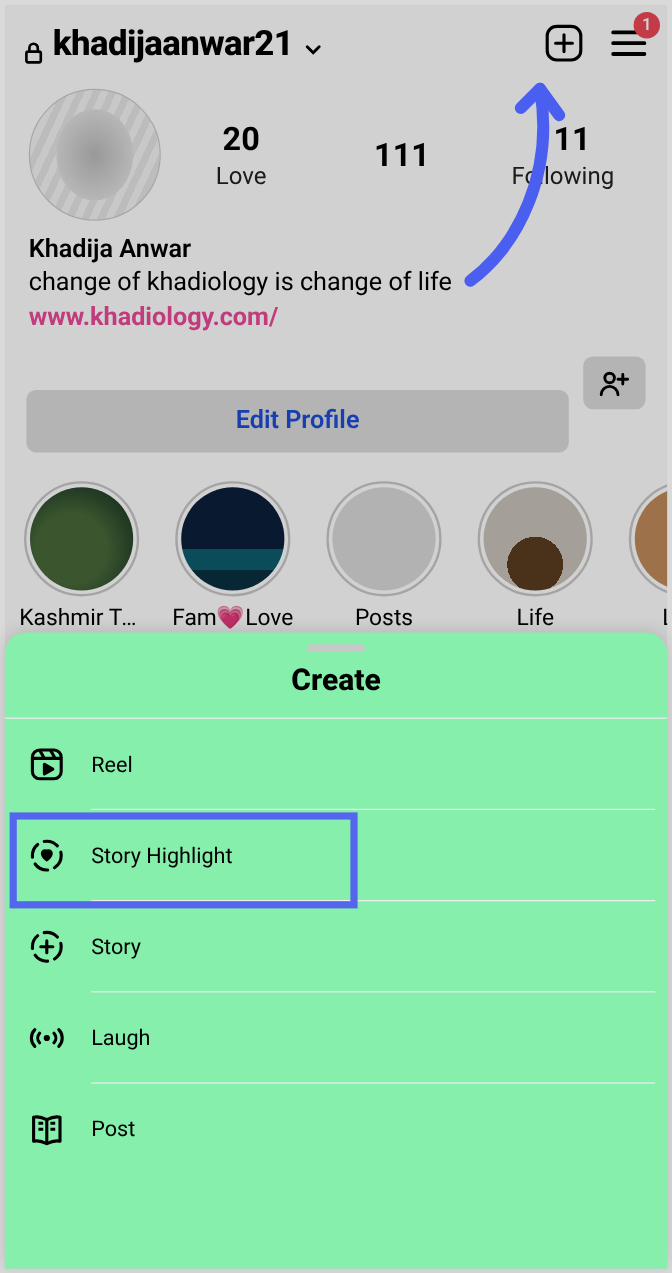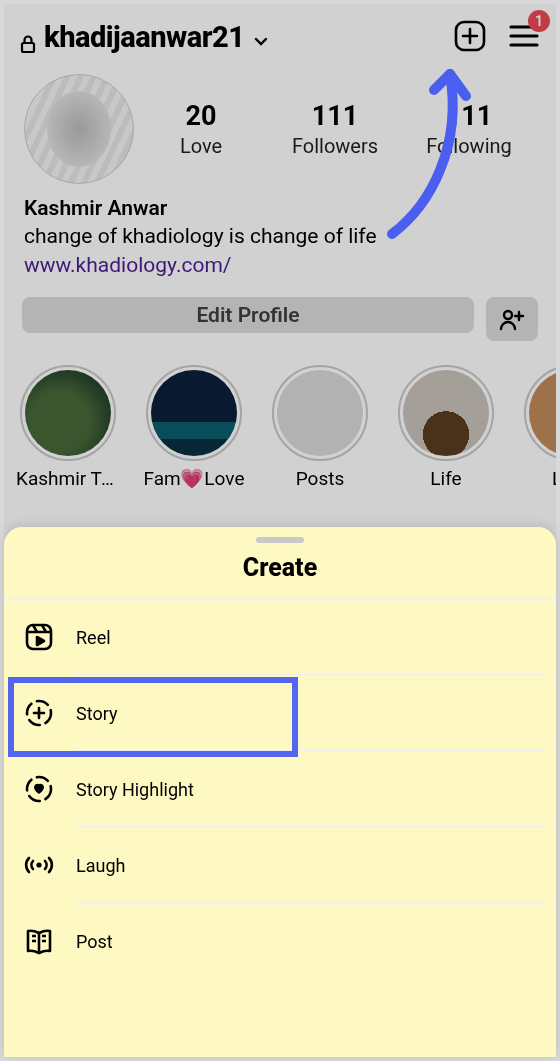--- a/index.html
+++ b/index.html
@@ -18,38 +18,38 @@
     .burger { width:36px; height:36px; display:flex; align-items:center; justify-content:center; position:relative; }
     .badge { position:absolute; top:-8px; right:-8px; width:22px; height:22px; border-radius:50%; background:#ed4956; color:#fff; font-size:14px; font-weight:600; display:flex; align-items:center; justify-content:center; z-index:6; }
     .stats-row { display:flex; align-items:center; padding:14px 20px 4px 20px; }
     .avatar { width:110px; height:110px; border-radius:50%; background:repeating-linear-gradient(115deg,#e6e6e6 0 6px,#f5f5f5 6px 12px); border:1px solid #ccc; position:relative; overflow:hidden; flex-shrink:0; }
     .avatar::after { content:''; position:absolute; left:20%; top:15%; width:60%; height:70%; border-radius:50%; background:radial-gradient(#bbb,#eee); }
     .stat { flex:1; text-align:center; }
     .stat .num { font-size:27px; font-weight:700; }
     .stat .lbl { font-size:20px; color:#222; margin-top:2px; font-weight:400; }
     .bio { padding:6px 20px 8px 20px; font-size:21px; line-height:1.35; }
     .bio .name { font-weight:600; }
-    .bio .link { color:#4c1d95; }
+    .bio .link { color:#ec4899;font-weight:bold; }
     .btnrow { display:flex; gap:12px; padding:10px 18px; }
-    .editbtn { flex:1; height:36px; border-radius:8px; background:#dcdcdc; display:flex; align-items:center; justify-content:center; font-size:21px; font-weight:600; color:#404040; }
+    .editbtn { flex:1; height:52px; border-radius:8px; background:#dcdcdc; display:flex; align-items:center; justify-content:center; font-size:21px; font-weight:600; color:#1d4ed8;margin-top:28px; }
     .addp { width:52px; height:44px; border-radius:8px; background:#dcdcdc; display:flex; align-items:center; justify-content:center; }
     .highlights { display:flex; gap:22px; padding:14px 12px 0 12px; overflow:hidden; }
     .hl { display:flex; flex-direction:column; align-items:center; width:104px; flex-shrink:0; }
     .hl .ring { width:96px; height:96px; border-radius:50%; border:2px solid #c9c9c9; padding:3px; overflow:hidden; }
     .hl .ring > div { width:100%; height:100%; border-radius:50%; }
     .hl .cap { font-size:19px; margin-top:6px; white-space:nowrap; overflow:hidden; text-overflow:ellipsis; max-width:100%; }
     .hl1 > div { background:radial-gradient(circle at 40% 60%, #486a3a 0 40%, #2b472c 70%, #131 100%); }
     .hl2 > div { background:linear-gradient(#0b1f3a 60%, #0e5d6e 60% 80%, #08303f 80%); }
     .hl3 > div { background:#d9d9d9; }
     .hl4 > div { background:radial-gradient(circle at 50% 75%, #5a3c20 0 30%, #c8c2ba 30% 100%); }
     .hl5 > div { background:#c08a5a; }
     
     .arrow { position:absolute; z-index:5; left:358px; top:50px; width:120px; height:190px; pointer-events:none; }
     
-    .sheet { position:absolute; left:0; right:0; bottom:0; top:523px; background:#fef9c3; border-top-left-radius:18px; border-top-right-radius:18px; z-index:3; box-shadow:0 -2px 12px rgba(0,0,0,.12); overflow:hidden; }
+    .sheet { position:absolute; left:0; right:0; bottom:0; top:523px; background:#86efac; border-top-left-radius:18px; border-top-right-radius:18px; z-index:3; box-shadow:0 -2px 12px rgba(0,0,0,.12); overflow:hidden; }
     .grab { width:48px; height:6px; border-radius:3px; background:#c8c8c8; margin:10px auto 6px auto; }
     .sheet-title { text-align:center; font-size:25px; font-weight:800; padding:4px 0 16px 0; border-bottom:1px solid #eee; }
     .opt { display:flex; align-items:center; height:76px; padding-left:18px; position:relative; }
     .opt .icn { width:34px; height:34px; display:flex; align-items:center; justify-content:center; flex-shrink:0; }
     .opt .lbl { font-size:18px; margin-left:20px; }
     .opt .div { position:absolute; left:72px; right:10px; bottom:0; height:1px; background:#eee; }
     .highlight-box { position:absolute; left:4px; top:150px; width:290px; height:80px; border:6px solid #5566ee; z-index:5; pointer-events:none; }
   </style>
 </head>
 <body>
@@ -86,30 +86,29 @@
     </div>
 
     <div class="stats-row">
       <div class="avatar"></div>
       <div class="stat">
         <div class="num">20</div>
         <div class="lbl">Love</div>
       </div>
       <div class="stat">
         <div class="num">111</div>
-        <div class="lbl">Followers</div>
       </div>
       <div class="stat">
         <div class="num">111</div>
         <div class="lbl">Following</div>
       </div>
     </div>
 
     <div class="bio">
-      <div class="name">Kashmir Anwar</div>
+      <div class="name">Khadija Anwar</div>
       <div>change of khadiology is change of life</div>
       <div class="link">www.khadiology.com/</div>
     </div>
 
     <div class="btnrow">
       <div class="editbtn">Edit Profile</div>
       <div class="addp">
         <svg width="28" height="24" viewBox="0 0 28 24" fill="none" stroke="#000" stroke-width="2.4" stroke-linecap="round">
             <path d="M21 5v8M17 9h8"></path>
             <circle cx="10" cy="8" r="4"></circle>
@@ -173,35 +172,35 @@
       </span>
       <span class="lbl">Reel</span>
       <div class="div"></div>
     </div>
 
 
     <div class="opt">
       <span class="icn">
         <svg width="30" height="30" viewBox="0 0 30 30" fill="none" stroke="#000" stroke-width="2.6" stroke-linecap="round">
             <circle cx="15" cy="15" r="12" stroke-dasharray="12 6"></circle>
-            <path d="M15 10v10M10 15h10"></path>
-          </svg>
-      </span>
-      <span class="lbl">Story</span>
+            <path d="M15 20s-5-3.2-5-7a3.5 3.5 0 0 1 5-3 3.5 3.5 0 0 1 5 3c0 3.8-5 7-5 7z" fill="#000" stroke="none"></path>
+          </svg>
+      </span>
+      <span class="lbl">Story Highlight</span>
       <div class="div"></div>
     </div>
 
     <div class="opt">
       <span class="icn">
         <svg width="30" height="30" viewBox="0 0 30 30" fill="none" stroke="#000" stroke-width="2.6" stroke-linecap="round">
             <circle cx="15" cy="15" r="12" stroke-dasharray="12 6"></circle>
-            <path d="M15 20s-5-3.2-5-7a3.5 3.5 0 0 1 5-3 3.5 3.5 0 0 1 5 3c0 3.8-5 7-5 7z" fill="#000" stroke="none"></path>
-          </svg>
-      </span>
-      <span class="lbl">Story Highlight</span>
+            <path d="M15 10v10M10 15h10"></path>
+          </svg>
+      </span>
+      <span class="lbl">Story</span>
       <div class="div"></div>
     </div>
 
     <div class="opt">
       <span class="icn">
         <svg width="32" height="30" viewBox="0 0 32 30" fill="none" stroke="#000" stroke-width="2.6" stroke-linecap="round">
             <path d="M6 8a10 10 0 0 0 0 14M26 8a10 10 0 0 1 0 14"></path>
             <path d="M10 11a6 6 0 0 0 0 8M22 11a6 6 0 0 1 0 8"></path>
             <circle cx="16" cy="15" r="2.6" fill="#000" stroke="none"></circle>
           </svg>

